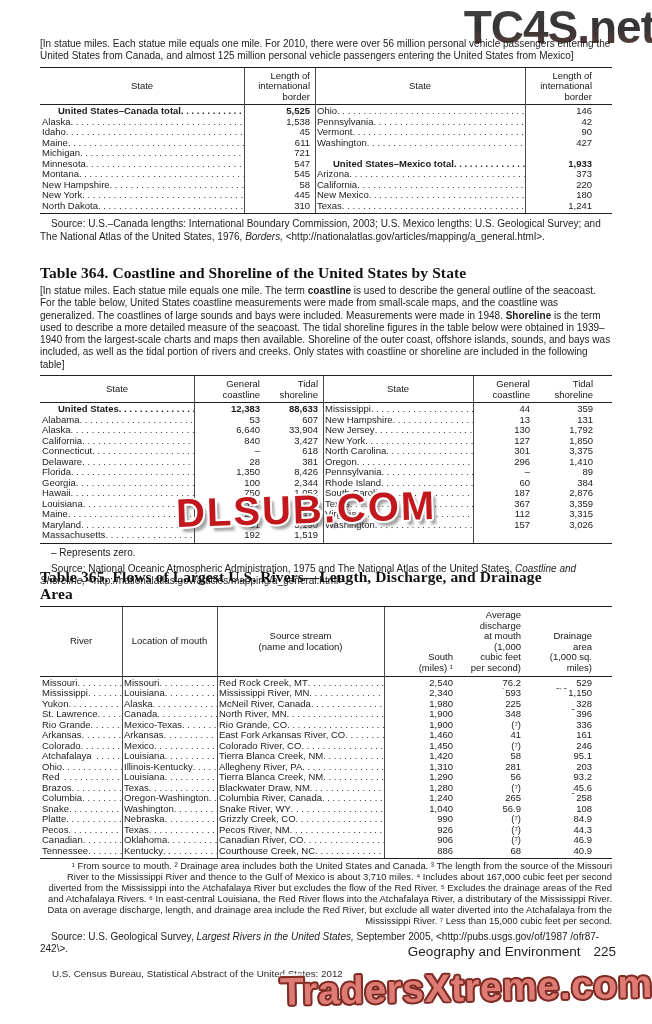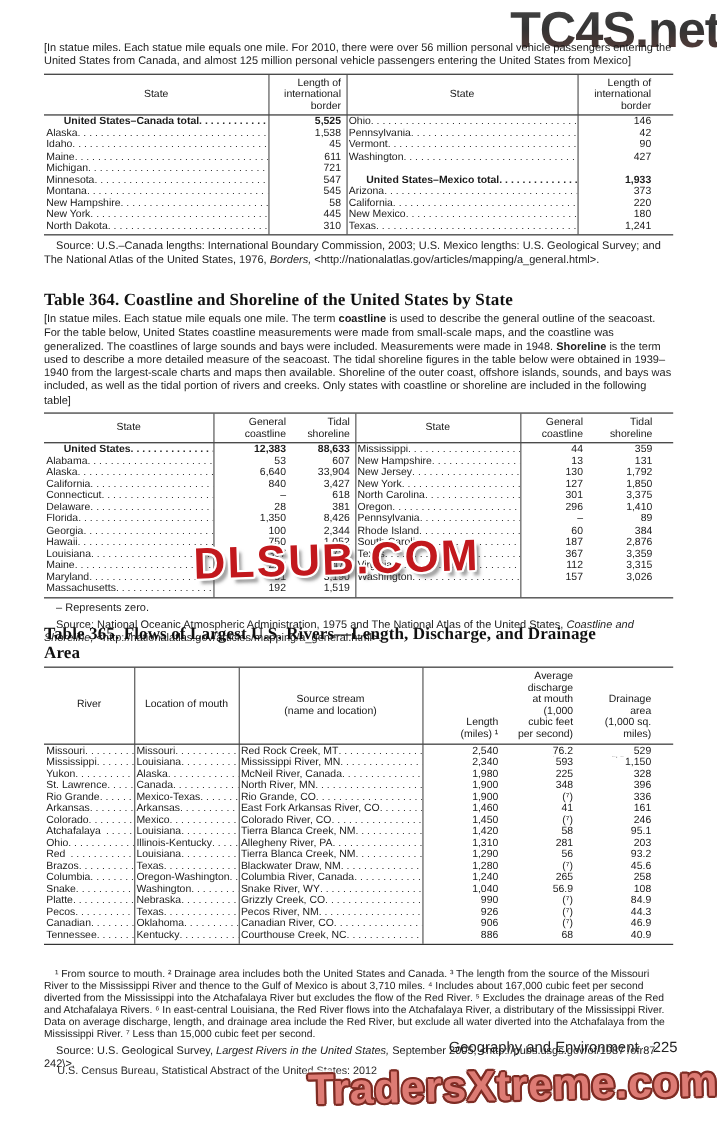--- a/index.html
+++ b/index.html
@@ -17,21 +17,21 @@
   .ttl{
     font-family:"Liberation Serif","DejaVu Serif",serif;
     font-size:15.5px;font-weight:bold;line-height:17px;margin:0 0 4px 0;color:#111;
     letter-spacing:.1px;
   }
   .ttl.two{width:520px;}
   .note,.source,.fnote{
     font-size:10px;line-height:12.3px;color:#1c1c1c;margin:0;
   }
   .source{text-indent:11px;margin-top:4px;}
-  .fnote{font-size:9.4px;line-height:10.9px;text-indent:10px;margin-top:21px;}
+  .fnote{font-size:9.4px;line-height:10.9px;text-indent:10px;margin-top:2px;text-align:right;}
   .dashnote{font-size:10px;line-height:12px;margin:3px 0 0 0;text-indent:11px;}
 
   
   .tbl{position:relative;border-top:1.6px solid #1f1f1f;border-bottom:1.4px solid #1f1f1f;margin-top:4px;}
   .grid{display:grid;}
   .g363{grid-template-columns:204px 71px 210px 87px;}
   .g364{grid-template-columns:154px 71px 58px 150px 62px 77px;}
   .g365{grid-template-columns:82px 95px 167px 71px 68px 89px;}
   .hdr{border-bottom:1.2px solid #1f1f1f;align-items:end;padding:3px 0 2px 0;}
   .hc{font-size:9.5px;line-height:10.6px;white-space:pre-line;color:#161616;}
@@ -391,21 +391,21 @@
     <h2 class="ttl two">Table 365. Flows of Largest U.S. Rivers—Length, Discharge, and Drainage Area</h2>
     <div class="tbl">
       <div class="vline" style="left:82px"></div>
       <div class="vline" style="left:177px"></div>
       <div class="vline" style="left:344px"></div>
       <div class="grid g365 hdr">
         <div class="hc ctr">River</div>
         <div class="hc ctr">Location of mouth</div>
         <div class="hc ctr">Source stream
 (name and location)</div>
-        <div class="hc rt pr2">Length
+        <div class="hc rt pr2">South
 (miles) ¹</div>
         <div class="hc rt pr2">Average
 discharge
 at mouth
 (1,000
 cubic feet
 per second)</div>
         <div class="hc rt pr20">Drainage
 area
 (1,000 sq.

